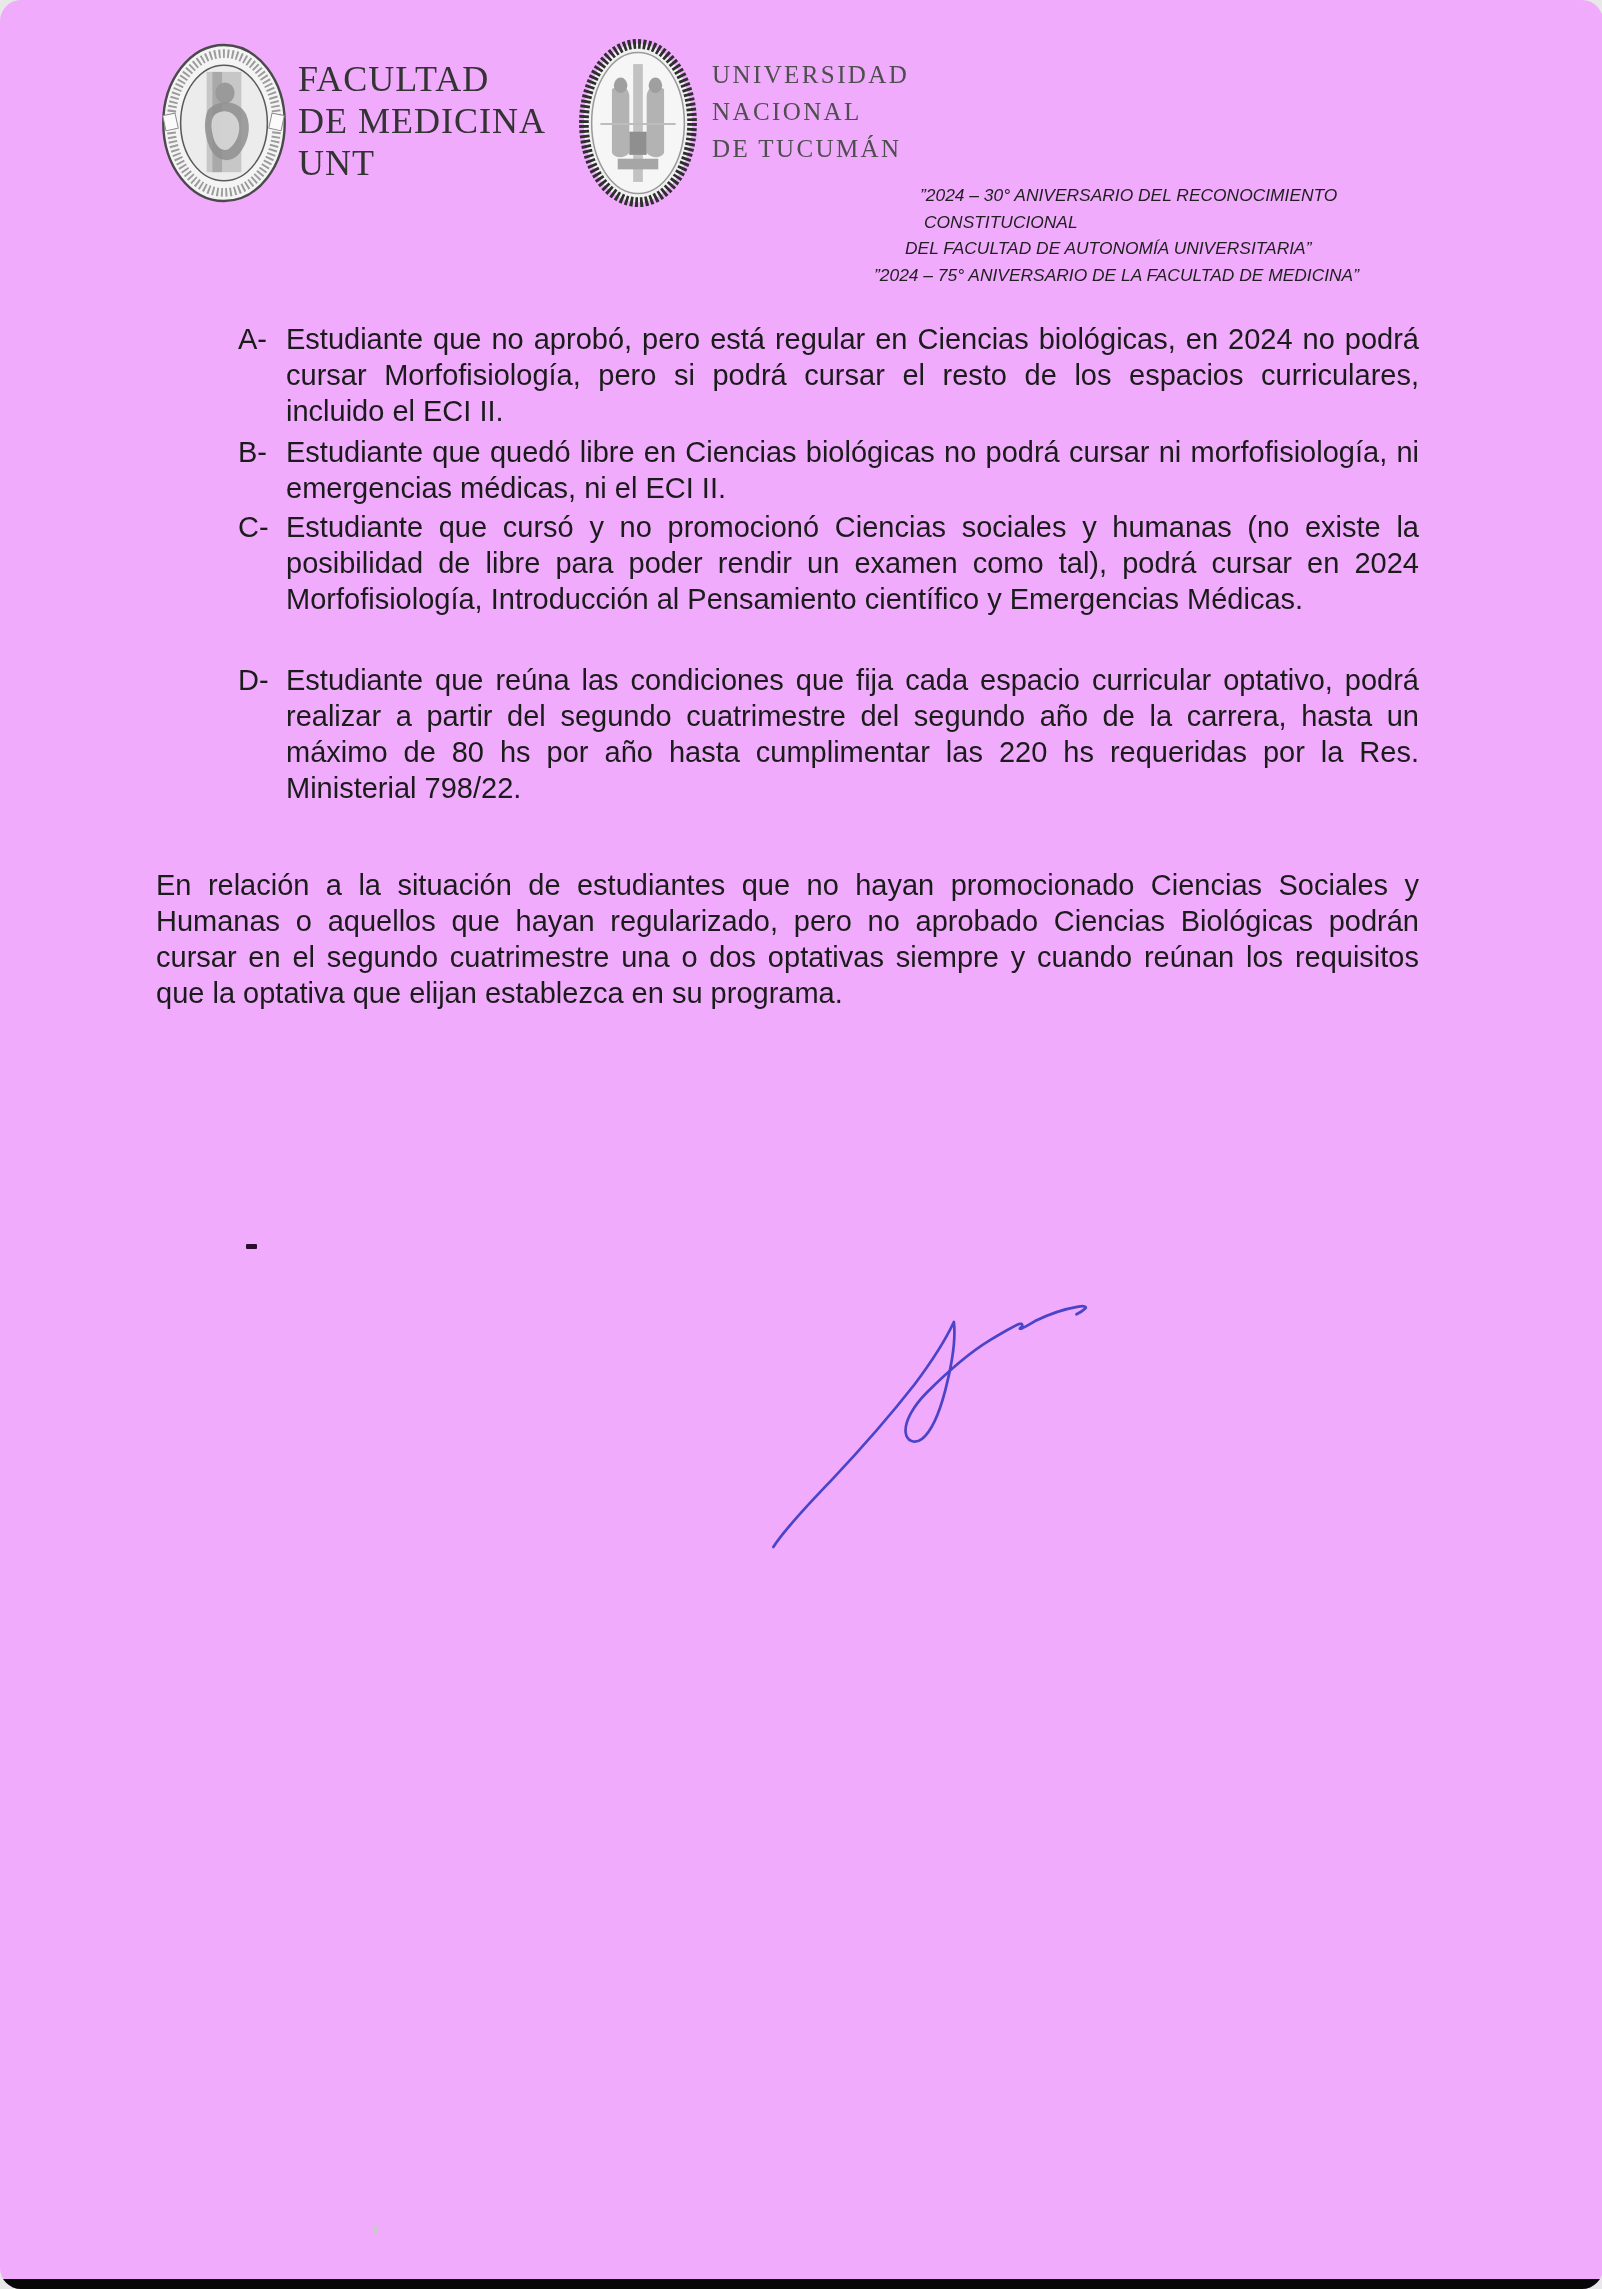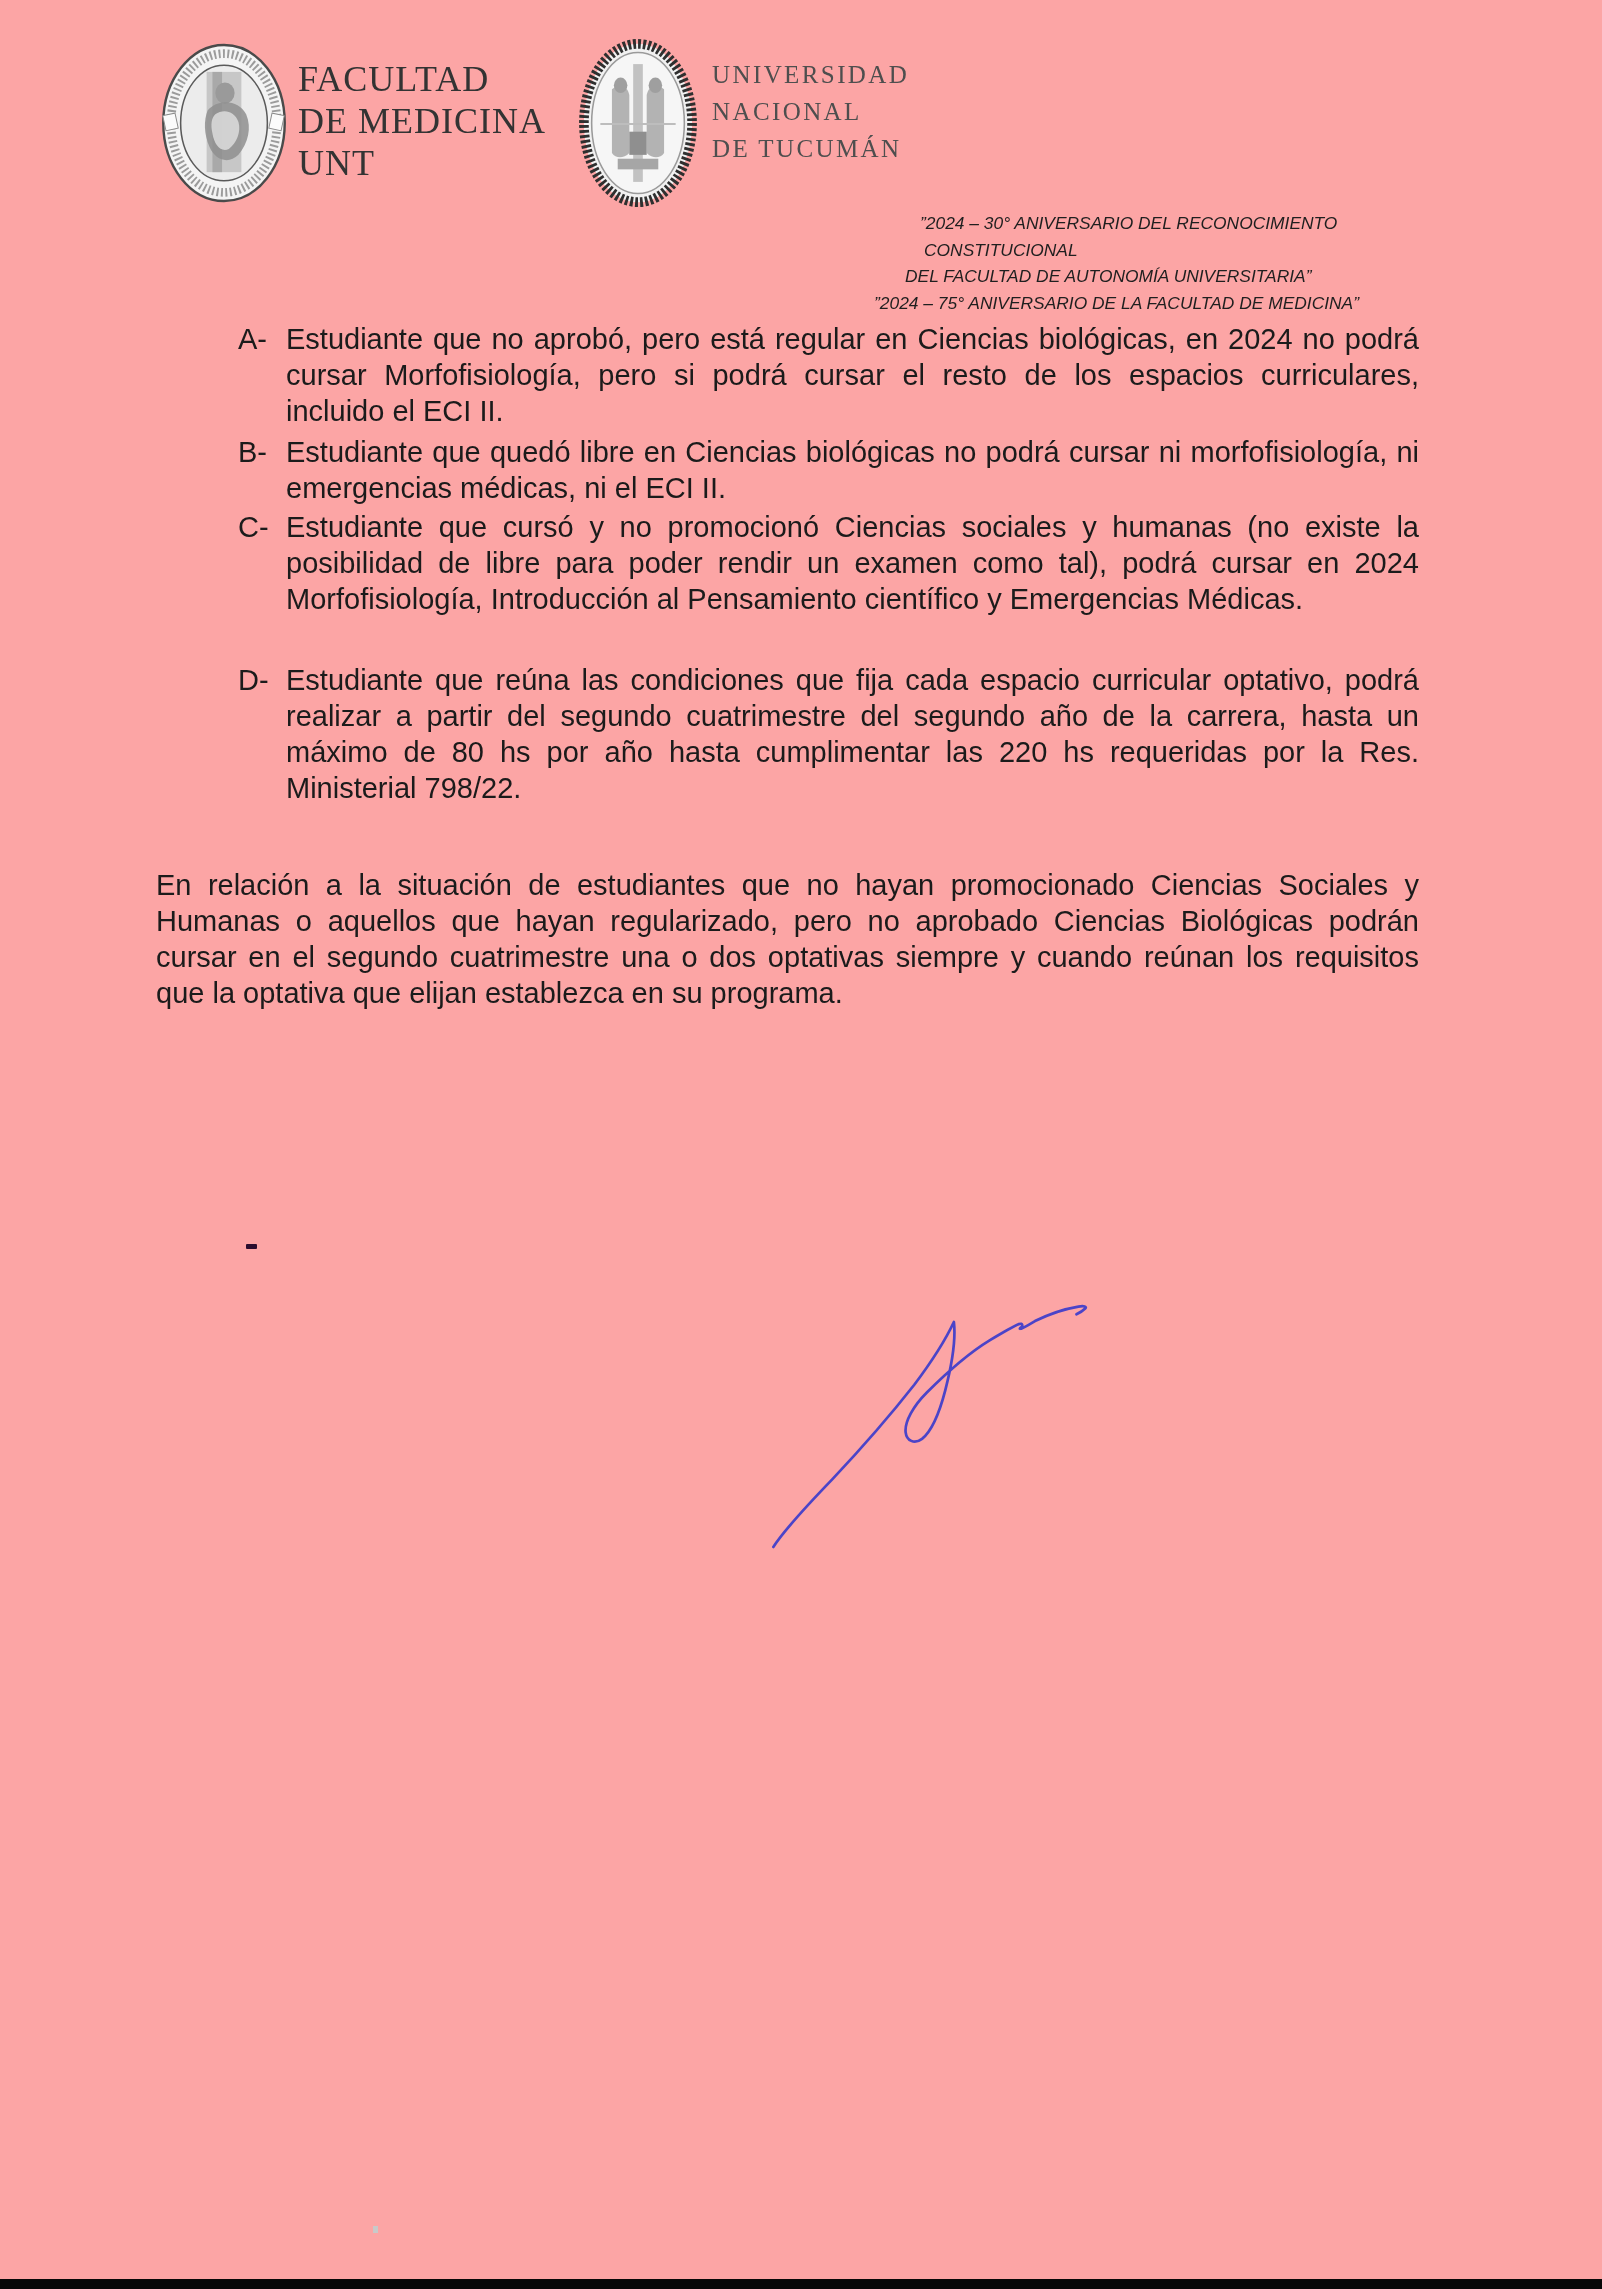--- a/index.html
+++ b/index.html
@@ -1,39 +1,39 @@
 <!DOCTYPE html>
 <html><head>
 <meta charset="utf-8">
 <style>
   html,body{margin:0;padding:0;background:#e8e8e8;}
   .page{
-    position:relative;width:1603px;height:2289px;background:#fca5a5;
+    position:relative;width:1603px;height:2289px;background:#f0abfc;
     font-family:"Liberation Sans",sans-serif;color:#1b1b1b;overflow:hidden;
     margin:0 auto;
+    border-radius:21px;
   }
   
   .seal{position:absolute;}
   .seal-left{left:161px;top:43px;}
   .seal-right{left:579px;top:39px;}
   .fac-title{
     position:absolute;left:298px;top:58px;
     font-family:"Liberation Serif",serif;font-size:36px;line-height:42px;
     color:#333333;letter-spacing:1px;white-space:nowrap;
   }
   .unt-title{
     position:absolute;left:712px;top:56px;
     font-family:"Liberation Serif",serif;font-size:25px;line-height:37px;
     color:#4e4e4e;letter-spacing:2.4px;white-space:nowrap;
   }
   .anniv{
     position:absolute;left:874px;top:182px;width:541px;
     font-style:italic;font-size:17.4px;line-height:26.6px;color:#1f1f1f;
     white-space:nowrap;
-    margin-top:28px;
   }
   .anniv-line-0{padding-left:46px;}
   .anniv-line-1{padding-left:50px;}
   .anniv-line-2{padding-left:31px;}
   .anniv-line-3{padding-left:0px;}
   
   .li{position:absolute;left:238px;width:1181px;font-size:29px;line-height:36px;}
   .li-marker{position:absolute;left:0;top:0;}
   .li-text{margin-left:48px;width:1133px;text-align:justify;}
   .para{position:absolute;left:156px;width:1263px;font-size:29px;line-height:36px;text-align:justify;}

